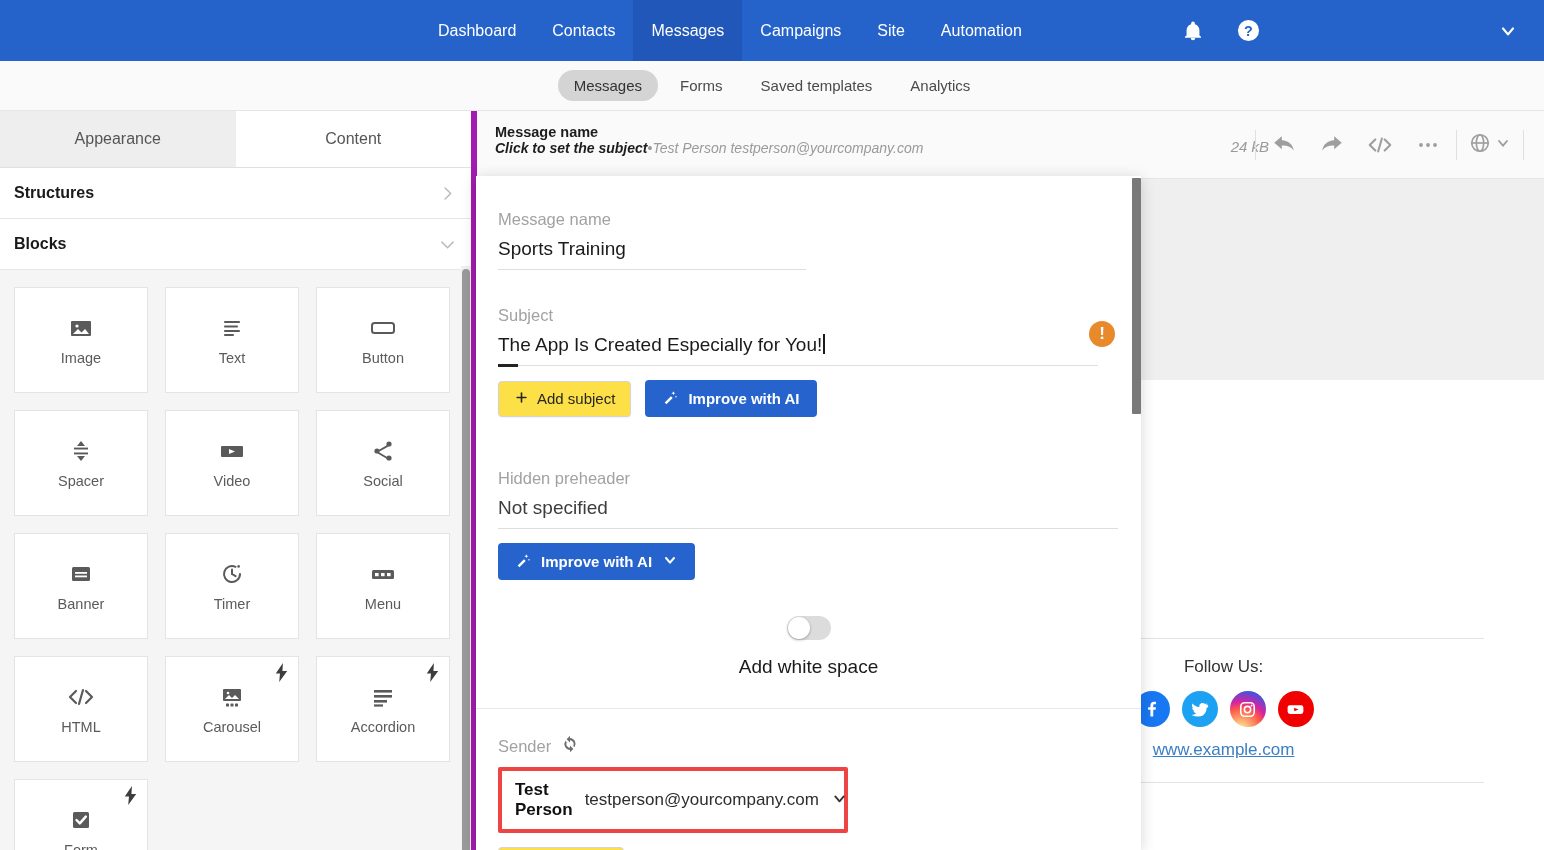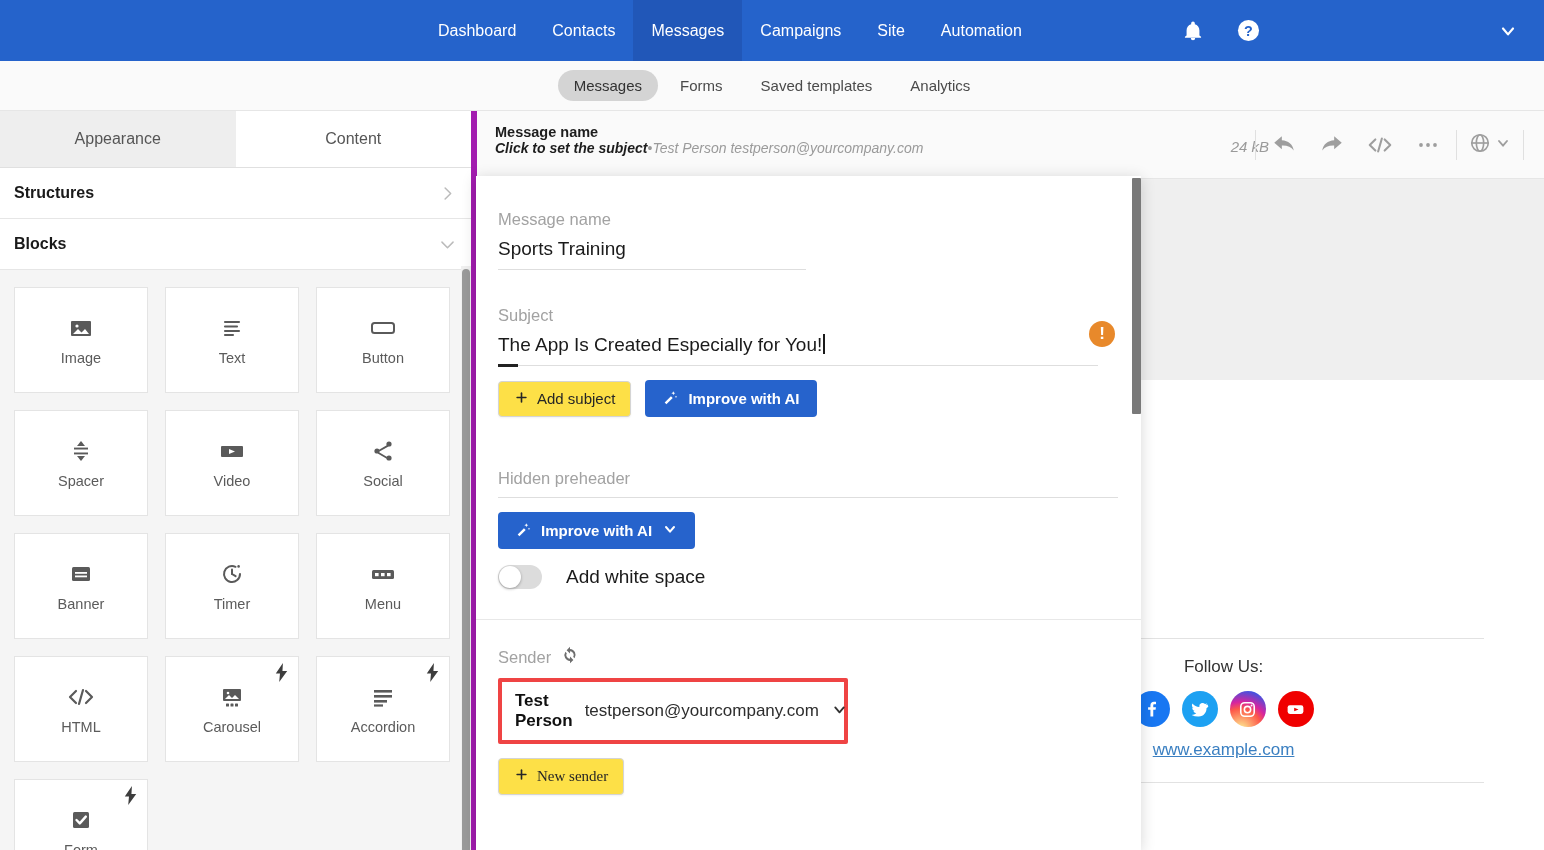--- a/index.html
+++ b/index.html
@@ -176,21 +176,21 @@
     display: flex; align-items: center; gap: 10px;
     background: #2663cc; border: none; border-radius: 4px;
     padding: 9px 17px; font-size: 15px; font-weight: bold; color: #fff; cursor: pointer;
   }
   .warn {
     position: absolute; right: 26px; top: 145px; width: 26px; height: 26px;
     border-radius: 50%; background: #e8892b; color: #fff;
     display: flex; align-items: center; justify-content: center;
     font-size: 17px; font-weight: bold; cursor: pointer;
   }
-  .toggle-row { margin-top: 16px; display: flex; align-items: center; gap: 24px; }
+  .toggle-row { margin-top: 36px; display: flex; align-items: center; gap: 16px; flex-direction: column; }
   .toggle {
     width: 44px; height: 24px; border-radius: 12px; background: #dcdcdc;
     position: relative; cursor: pointer; flex: none;
   }
   .toggle-knob {
     position: absolute; left: 1px; top: 1px; width: 22px; height: 22px;
     border-radius: 50%; background: #fff; box-shadow: 0 1px 3px rgba(0,0,0,0.3);
   }
   .toggle-label { font-size: 19px; color: #1a1a1a; }
   .modal-div { margin-top: 30px; height: 1px; background: #e8e8e8; margin-left: -22px; margin-right: -22px;}
@@ -611,20 +611,21 @@
                 <path d="M17 3.2l.8 2.2 2.2.8-2.2.8-.8 2.2-.8-2.2-2.2-.8 2.2-.8z"></path>
                 <path d="M21 10l.5 1.3 1.3.5-1.3.5-.5 1.3-.5-1.3-1.3-.5 1.3-.5z"></path>
               </svg>
           </span>
           <span>Improve with AI</span>
         </div>
       </div>
 
       <div class="field" style="margin-top:52px;">
         <div class="f-label">Hidden preheader</div>
+        <div class="f-value" style="color:#3d3d3d;">Not specified</div>
         <div class="f-underline" style="width:620px;"></div>
       </div>
 
       <div class="btn-row">
         <div class="btn-blue">
           <span>
             <svg width="16" height="16" viewBox="0 0 24 24" fill="#ffffff">
                 <path d="M4 20.4l9.4-9.4 2.6 2.6L6.6 23z"></path>
                 <path d="M17 3.2l.8 2.2 2.2.8-2.2.8-.8 2.2-.8-2.2-2.2-.8 2.2-.8z"></path>
                 <path d="M21 10l.5 1.3 1.3.5-1.3.5-.5 1.3-.5-1.3-1.3-.5 1.3-.5z"></path>

